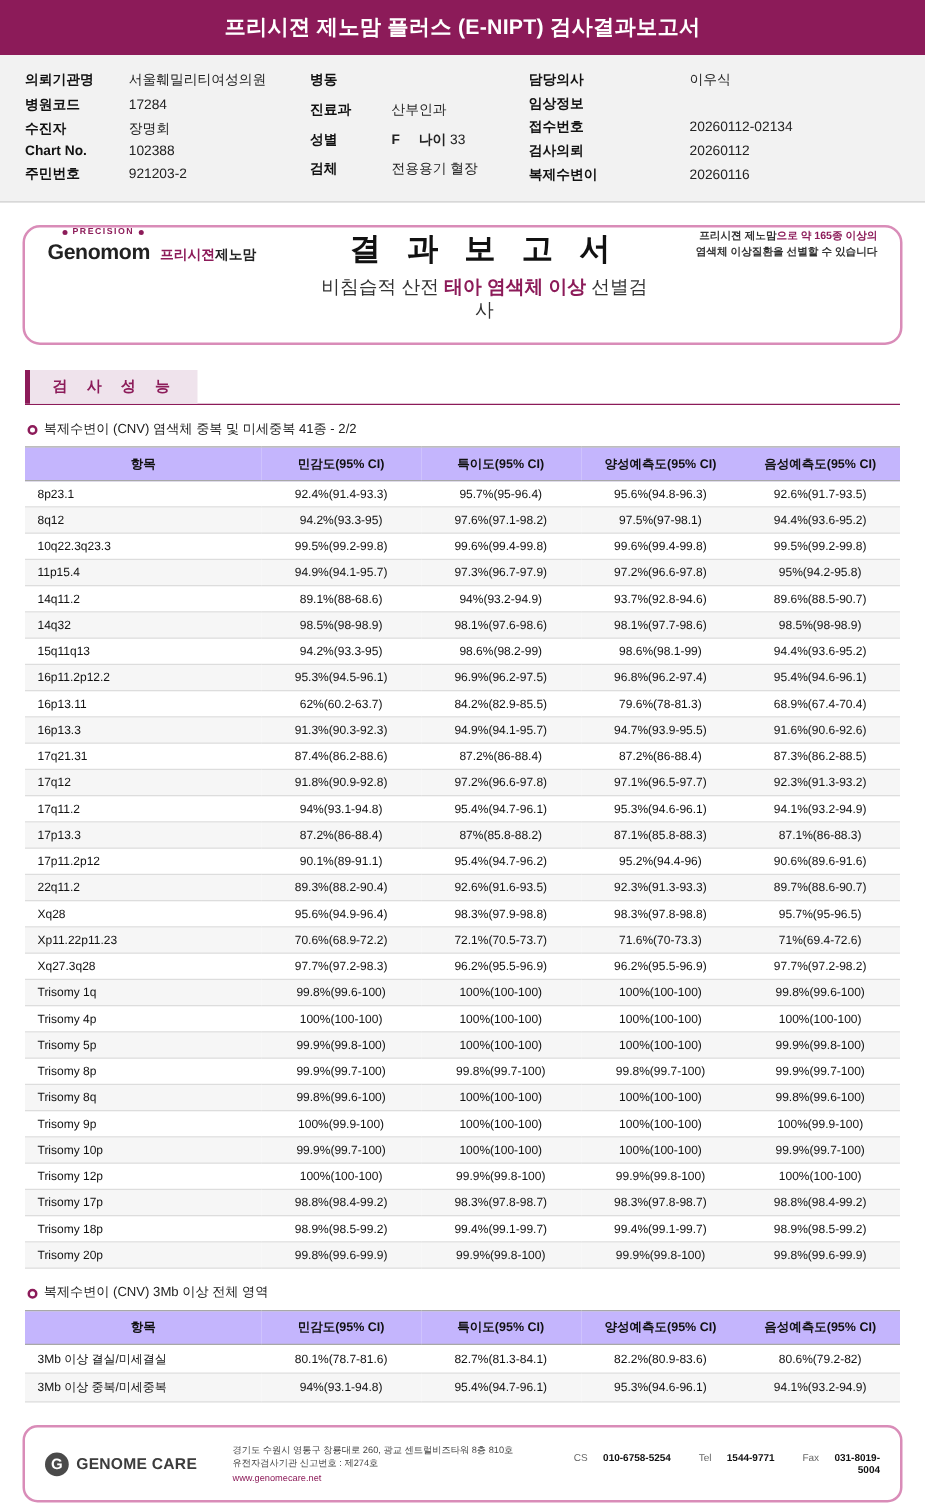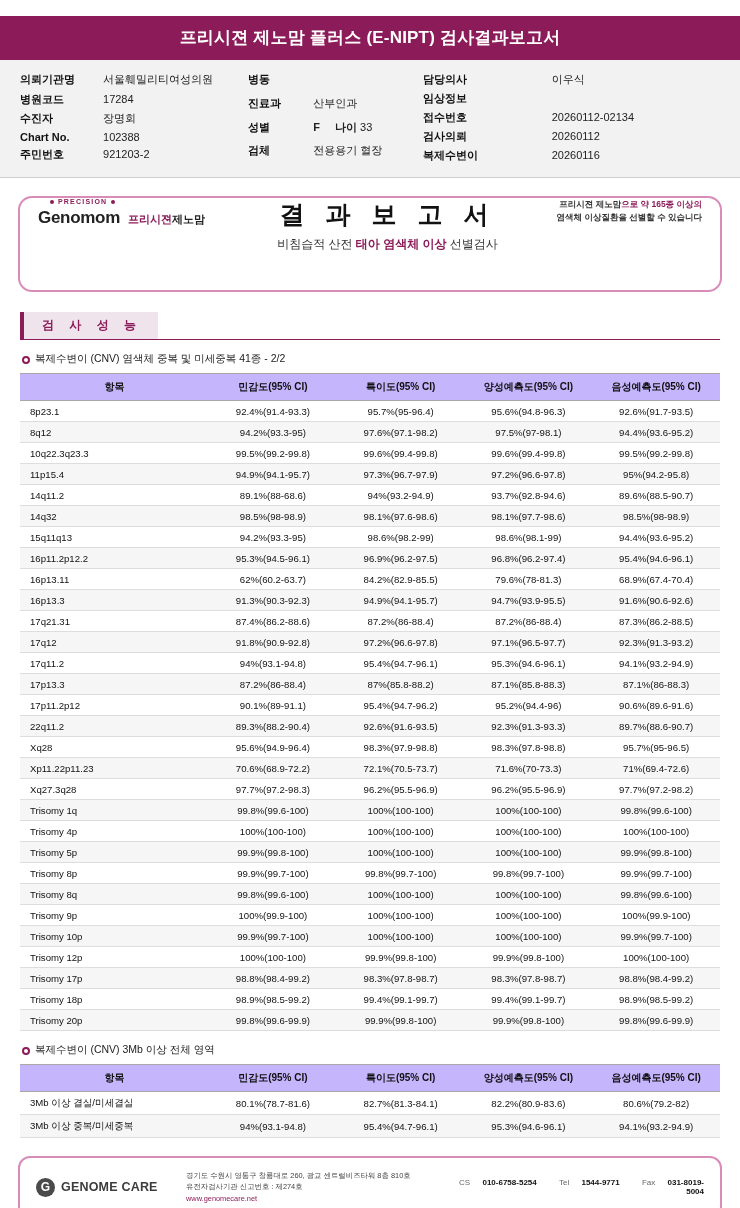--- a/index.html
+++ b/index.html
@@ -20,21 +20,20 @@
 
   
   .title-bar {
     background: #8c1b59;
     color: #ffffff;
     text-align: center;
     font-size: 17px;
     font-weight: bold;
     padding: 10px 0 11px 0;
     letter-spacing: 0.2px;
-    margin-top: 16px;
   }
 
   
   .info-block {
     background: #f2f2f2;
     border-bottom: 1px solid #cfcfcf;
     padding: 10px 20px 12px 20px;
     display: flex;
     font-size: 11px;
     color: #111;
@@ -87,21 +86,21 @@
   .brand-kr { font-size: 11px; font-weight: bold; color: #8c1b59; }
   .brand-kr .blk { color: #222; }
   .rep-center { flex: 1; text-align: center; }
   .rep-title {
     font-size: 25px;
     font-weight: bold;
     color: #111;
     letter-spacing: 7px;
   }
   .rep-sub {
-    font-size: 12px;
+    font-size: 15px;
     color: #333;
     margin-top: 5px;
   }
   .rep-sub .em { color: #8c1b59; font-weight: bold; }
   .rep-right {
     width: 180px;
     text-align: right;
     font-size: 8.5px;
     line-height: 1.5;
     color: #333;

